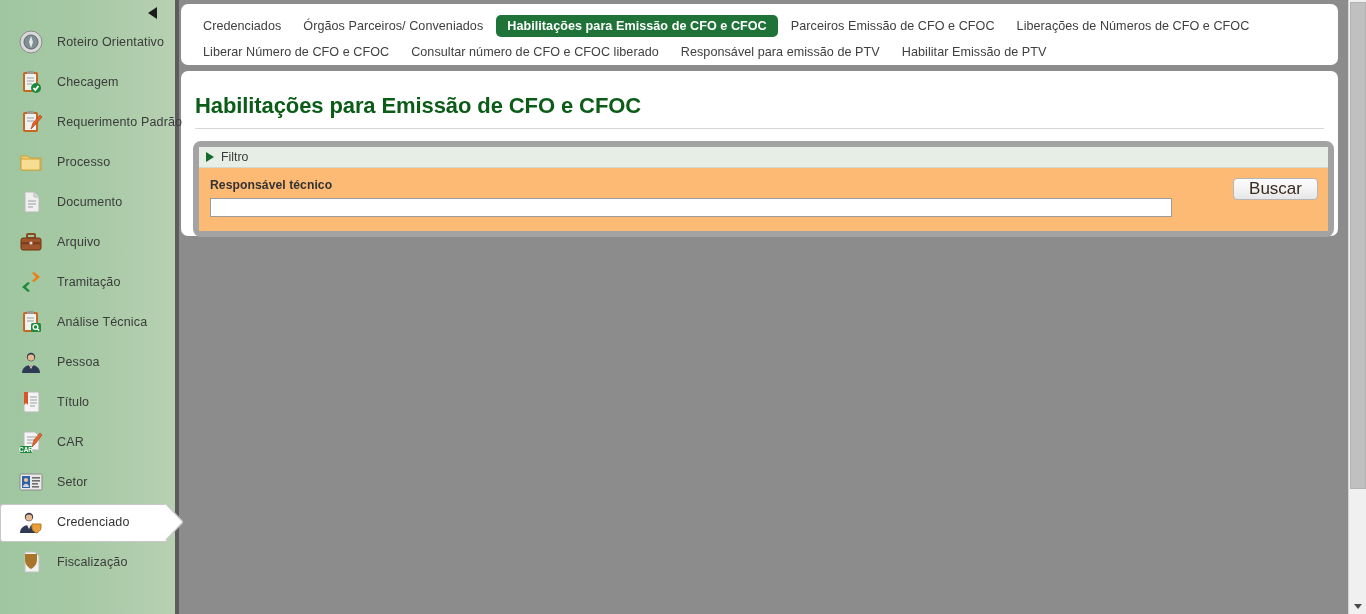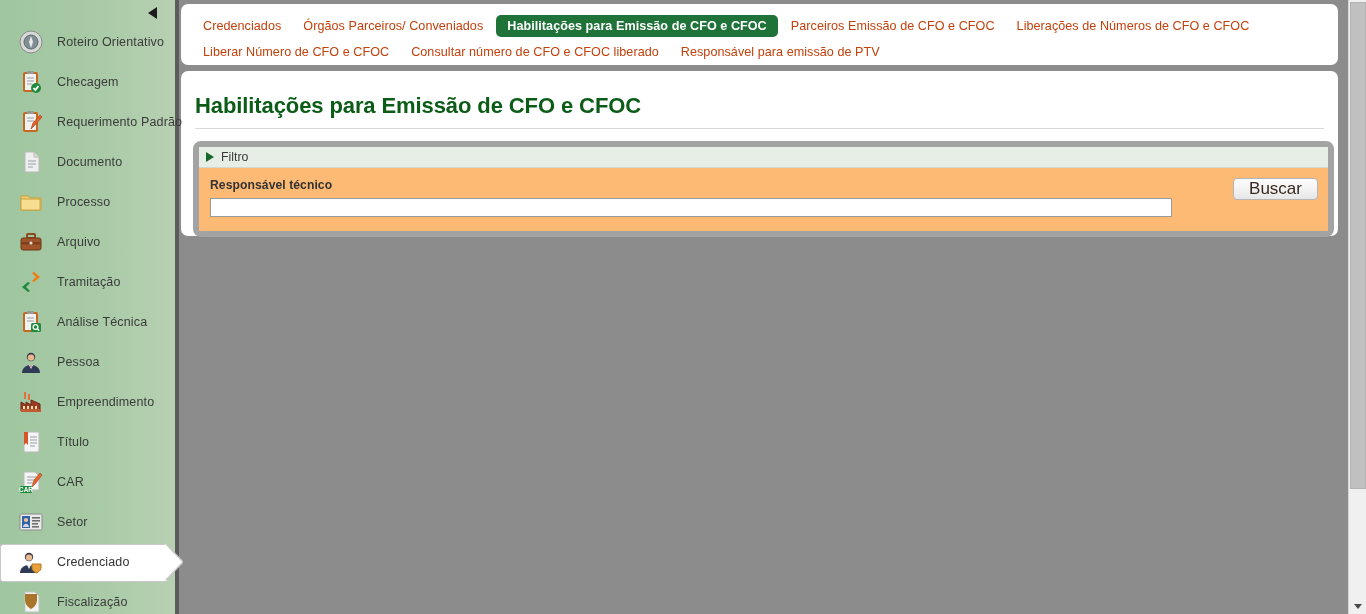--- a/index.html
+++ b/index.html
@@ -122,21 +122,21 @@
   #tabs-panel {
     position: absolute;
     left: 2px; top: 4px;
     width: 1157px;
     height: 61px;
     padding: 9px 10px 0 13px;
   }
   .tab-row { display: flex; align-items: center; height: 26px; }
   .tab {
     font-size: 12.6px;
-    color: #c2410c;
+    color: #404040;
     padding: 4px 9px;
     margin-right: 4px;
     white-space: nowrap;
     cursor: pointer;
     border-radius: 4px;
     letter-spacing: .05px;
   }
   .tab.active {
     background: #1f7339;
     color: #ffffff;
@@ -311,43 +311,43 @@
                 <line x1="9" y1="12" x2="16" y2="12"></line>
               </g>
               <polygon points="13,20 15,14 22,6 24,8 17,16" fill="#e8632a" stroke="#a8441a" stroke-width=".7"></polygon>
             </svg>
           </span>
           <span class="nav-label">Requerimento Padrão</span>
         </li>
         <li class="nav-item">
           <span style="position: relative; z-index: 3; width: 26px; height: 26px; flex: 0 0 26px; display: block;">
             <svg class="nav-ico" viewBox="0 0 26 26" xmlns="http://www.w3.org/2000/svg">
+              <path d="M3 7h7l2 2h11v12H3z" fill="#f2cc6b" stroke="#c9a23f"></path>
+              <path d="M3 10h19v11H3z" fill="#f7dd91" stroke="#c9a23f"></path>
+            </svg>
+          </span>
+          <span class="nav-label">Processo</span>
+        </li>
+        <li class="nav-item">
+          <span style="position: relative; z-index: 3; width: 26px; height: 26px; flex: 0 0 26px; display: block;">
+            <svg class="nav-ico" viewBox="0 0 26 26" xmlns="http://www.w3.org/2000/svg">
               <path d="M7 3h9l5 5v15H7z" fill="#efefef" stroke="#b9b9b9"></path>
               <path d="M16 3v5h5" fill="#dcdcdc" stroke="#b9b9b9"></path>
               <g stroke="#9aa0a6" stroke-width="1">
                 <line x1="10" y1="12" x2="18" y2="12"></line>
                 <line x1="10" y1="15" x2="18" y2="15"></line>
                 <line x1="10" y1="18" x2="15" y2="18"></line>
               </g>
             </svg>
           </span>
           <span class="nav-label">Documento</span>
         </li>
         <li class="nav-item">
           <span style="position: relative; z-index: 3; width: 26px; height: 26px; flex: 0 0 26px; display: block;">
             <svg class="nav-ico" viewBox="0 0 26 26" xmlns="http://www.w3.org/2000/svg">
-              <path d="M3 7h7l2 2h11v12H3z" fill="#f2cc6b" stroke="#c9a23f"></path>
-              <path d="M3 10h19v11H3z" fill="#f7dd91" stroke="#c9a23f"></path>
-            </svg>
-          </span>
-          <span class="nav-label">Processo</span>
-        </li>
-        <li class="nav-item">
-          <span style="position: relative; z-index: 3; width: 26px; height: 26px; flex: 0 0 26px; display: block;">
-            <svg class="nav-ico" viewBox="0 0 26 26" xmlns="http://www.w3.org/2000/svg">
               <rect x="9" y="5" width="8" height="4" rx="1" fill="none" stroke="#8a4a20" stroke-width="2"></rect>
               <rect x="3" y="9" width="20" height="12" rx="2" fill="#a0542a" stroke="#6e3715"></rect>
               <rect x="3" y="13" width="20" height="2.5" fill="#7f3f1c"></rect>
               <circle cx="13" cy="14" r="1.6" fill="#dcdcdc"></circle>
             </svg>
           </span>
           <span class="nav-label">Arquivo</span>
         </li>
         <li class="nav-item">
           <span style="position: relative; z-index: 3; width: 26px; height: 26px; flex: 0 0 26px; display: block;">
@@ -379,39 +379,20 @@
           <span style="position: relative; z-index: 3; width: 26px; height: 26px; flex: 0 0 26px; display: block;">
             <svg class="nav-ico" viewBox="0 0 26 26" xmlns="http://www.w3.org/2000/svg">
               <circle cx="13" cy="8" r="4.2" fill="#3b3b4d"></circle>
               <circle cx="13" cy="8.6" r="3.2" fill="#e8b98e"></circle>
               <path d="M4 24c0-5 4-8 9-8s9 3 9 8z" fill="#2f3a55"></path>
               <path d="M11 16l2 4 2-4" fill="#f2f2f2"></path>
               <path d="M12.2 16.4l.8 2 .8-2" fill="#8b1f2a"></path>
             </svg>
           </span>
           <span class="nav-label">Pessoa</span>
-        </li>
-        <li class="nav-item">
-          <span style="position: relative; z-index: 3; width: 26px; height: 26px; flex: 0 0 26px; display: block;">
-            <svg class="nav-ico" viewBox="0 0 26 26" xmlns="http://www.w3.org/2000/svg">
-              <path d="M3 22V13l5 3V13l5 3V11l9 4v7z" fill="#9d3b22" stroke="#6e2715"></path>
-              <rect x="3" y="20" width="20" height="3" fill="#c05a33"></rect>
-              <g fill="#f6e3b0">
-                <rect x="5" y="17" width="2" height="3"></rect>
-                <rect x="9" y="17" width="2" height="3"></rect>
-                <rect x="13" y="17" width="2" height="3"></rect>
-                <rect x="17" y="17" width="2" height="3"></rect>
-              </g>
-              <g fill="#e2703a">
-                <rect x="6" y="3" width="2" height="7"></rect>
-                <rect x="10" y="5" width="2" height="6"></rect>
-              </g>
-            </svg>
-          </span>
-          <span class="nav-label">Empreendimento</span>
         </li>
         <li class="nav-item">
           <span style="position: relative; z-index: 3; width: 26px; height: 26px; flex: 0 0 26px; display: block;">
             <svg class="nav-ico" viewBox="0 0 26 26" xmlns="http://www.w3.org/2000/svg">
               <rect x="6" y="3" width="15" height="20" rx="1" fill="#f4f4f4" stroke="#b9b9b9"></rect>
               <g stroke="#9aa0a6" stroke-width="1">
                 <line x1="12" y1="8" x2="19" y2="8"></line>
                 <line x1="12" y1="11" x2="19" y2="11"></line>
                 <line x1="12" y1="14" x2="19" y2="14"></line>
                 <line x1="12" y1="17" x2="17" y2="17"></line>
@@ -486,20 +467,21 @@
           <div class="tab">Credenciados</div>
           <div class="tab">Órgãos Parceiros/ Conveniados</div>
           <div class="tab active">Habilitações para Emissão de CFO e CFOC</div>
           <div class="tab">Parceiros Emissão de CFO e CFOC</div>
           <div class="tab">Liberações de Números de CFO e CFOC</div>
         </div>
       <div class="tab-row" id="tab-row-2">
           <div class="tab">Liberar Número de CFO e CFOC</div>
           <div class="tab">Consultar número de CFO e CFOC liberado</div>
           <div class="tab">Responsável para emissão de PTV</div>
+          <div class="tab">Habilitar Emissão de PTV</div>
         </div>
     </div>
 
     <div id="content-panel" class="panel">
       <h1 id="page-title">Habilitações para Emissão de CFO e CFOC</h1>
       <div id="title-rule"></div>
 
       <div id="filter-box">
         <div id="filter-head">
           <span class="caret"></span>

